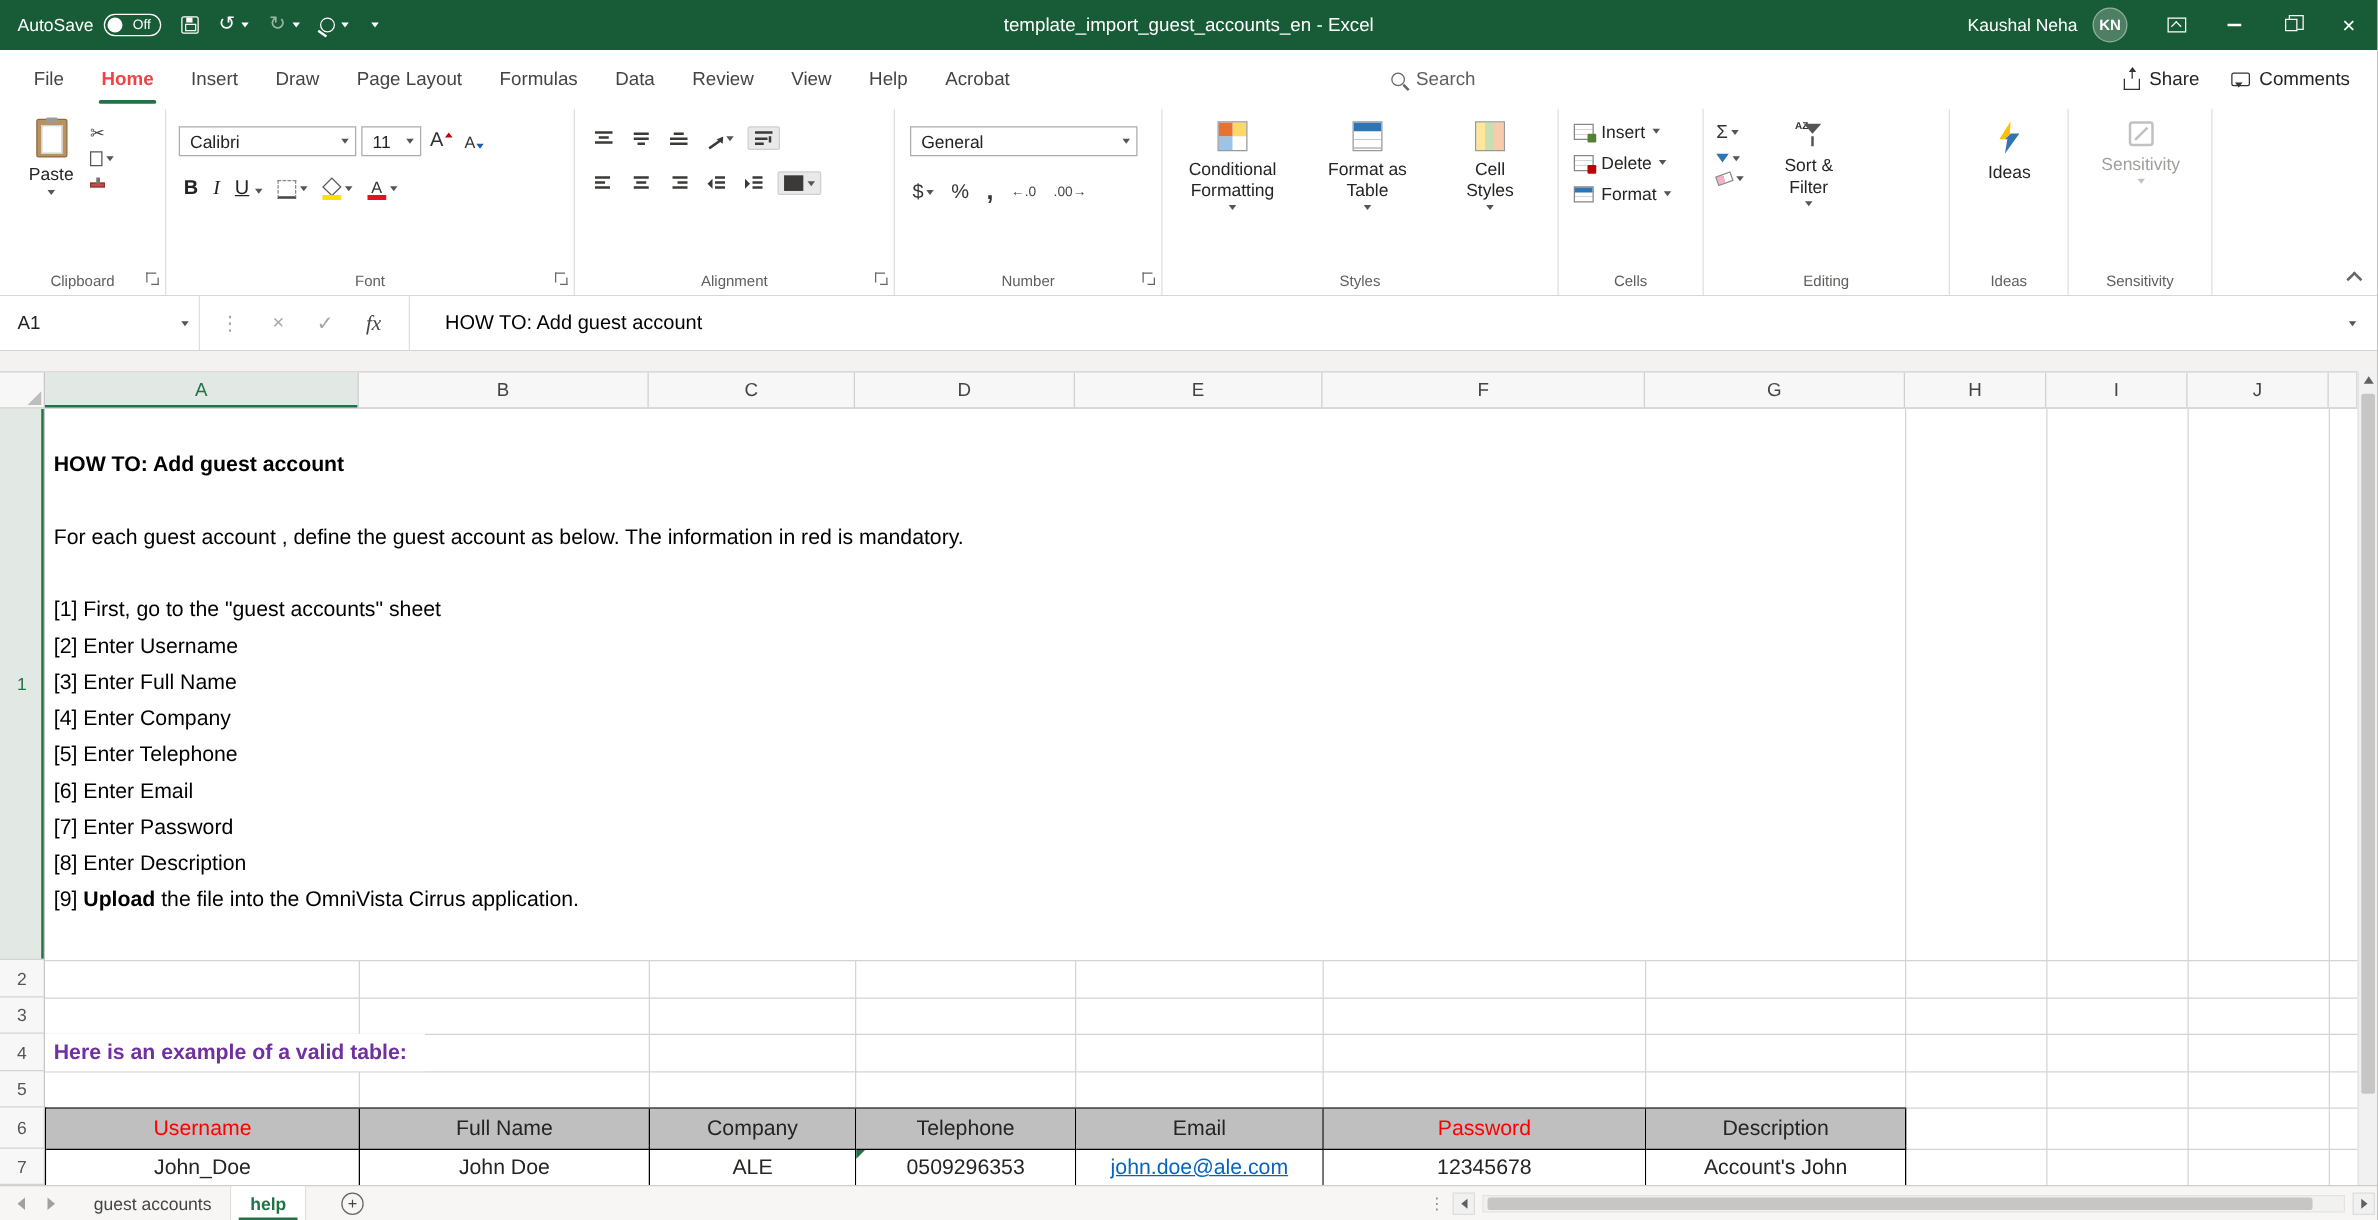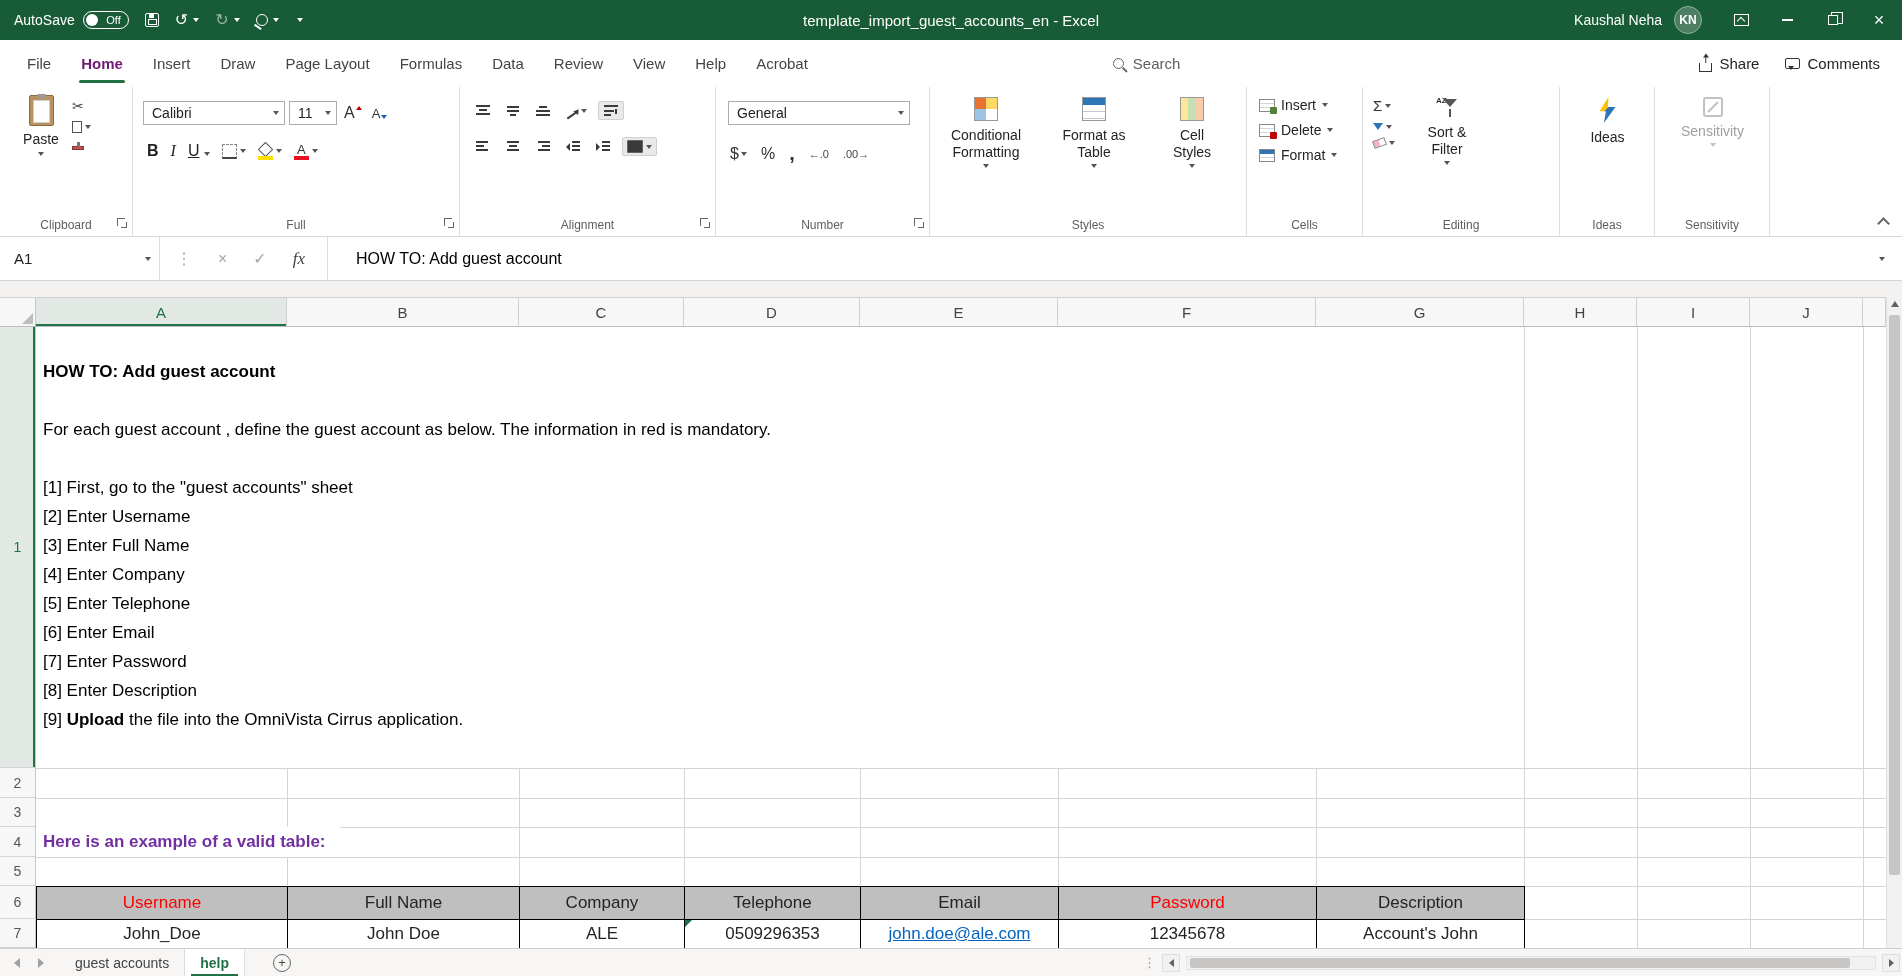--- a/index.html
+++ b/index.html
@@ -29,21 +29,21 @@
 .icon-ribbonopt{width:15px;height:12px;border:1.5px solid #fff;position:relative}
 .icon-ribbonopt::after{content:"";position:absolute;left:3px;top:3px;width:5px;height:5px;border-left:1.5px solid #fff;border-top:1.5px solid #fff;transform:rotate(45deg)}
 .icon-min{width:11px;height:1.5px;background:#fff}
 .icon-restore{width:10px;height:10px;border:1.5px solid #fff;position:relative;background:#185C37}
 .icon-restore::before{content:"";position:absolute;left:2px;top:-4px;width:10px;height:10px;border:1.5px solid #fff;z-index:-1}
 .icon-close{font-size:18px;color:#fff;line-height:18px}
 
 
 .menubar{position:absolute;top:40px;left:0;right:0;height:47px;background:#fff;display:flex;align-items:center;padding-left:12px}
 .mtab{padding:0 15px;height:100%;display:flex;align-items:center;font-size:15px;color:#444;position:relative;white-space:nowrap}
-.mtab.active{font-weight:bold;color:#701a75}
+.mtab.active{font-weight:bold;color:#ef4444}
 .mtab.active::after{content:"";position:absolute;left:13px;right:13px;bottom:4px;height:3px;background:#217346;border-radius:2px}
 .msearch{display:flex;align-items:center;gap:9px;color:#605E5C;margin-left:290px;font-size:15px}
 .icon-mag{width:11px;height:11px;border:1.5px solid #666;border-radius:50%;position:relative;display:inline-block}
 .icon-mag::after{content:"";position:absolute;width:6px;height:1.5px;background:#666;transform:rotate(45deg);right:-5px;bottom:-2px}
 .mright{margin-left:auto;display:flex;align-items:center;gap:26px;padding-right:22px}
 .mbtn{display:flex;align-items:center;gap:7px;font-size:15px;color:#252423}
 .icon-share{position:relative;width:13px;height:9px;border:1.5px solid #333;border-top:none;margin-top:7px}
 .icon-share::before{content:"";position:absolute;left:50%;top:-8px;width:1.5px;height:8px;background:#333;transform:translateX(-50%)}
 .icon-share::after{content:"";position:absolute;left:50%;top:-9px;width:0;height:0;border:3.5px solid transparent;border-bottom:4px solid #333;transform:translate(-50%,-50%)}
 .icon-comment{width:15px;height:11px;border:1.5px solid #333;border-radius:2px;position:relative}
@@ -317,21 +317,21 @@
           </span>
         <span style="display:flex;align-items:center;gap:3px">
             <span class="icon-fill"></span>
             <span class="caret"></span>
           </span>
         <span style="display:flex;align-items:center;gap:3px">
             <span class="icon-fontcolor">A</span>
             <span class="caret"></span>
           </span>
       </div>
-      <div class="glabel">Full</div>
+      <div class="glabel">Font</div>
       <div class="launcher"></div>
     </div>
 
     <div class="rgroup g-align">
       <div class="rowA" style="margin-left:12px;gap:8px">
         <span class="aibtn">
             <svg class="ai" width="16" height="13">
               <rect x="1" y="1" width="14" height="2"></rect>
               <rect x="4" y="5" width="8" height="2"></rect>
               <rect x="1" y="9" width="14" height="2"></rect>

